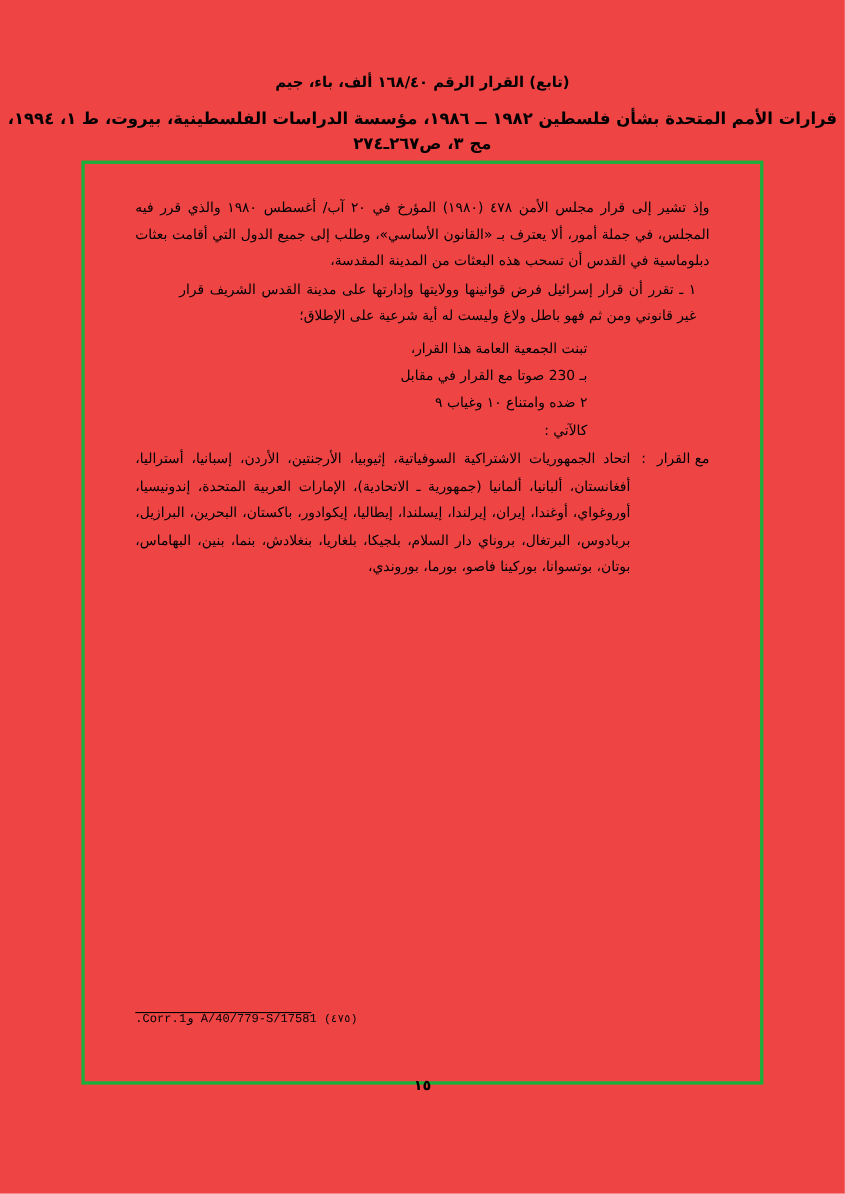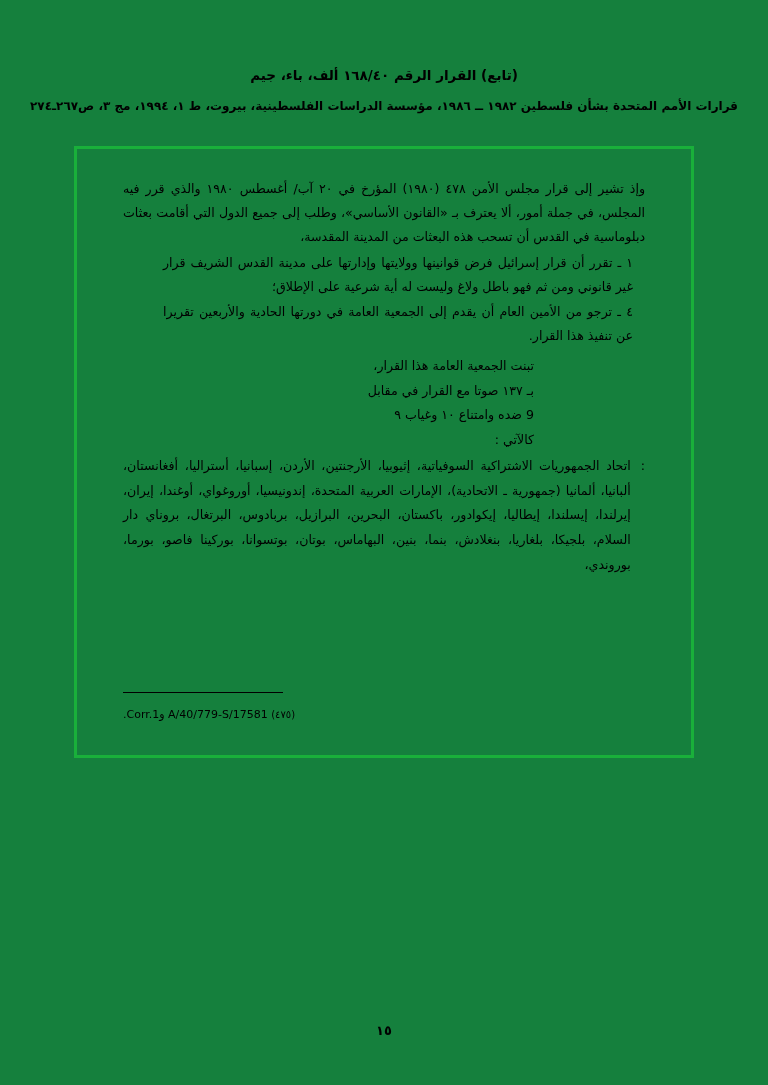--- a/index.html
+++ b/index.html
@@ -11,44 +11,44 @@
     width: 768px;
     height: 1085px;
     font-family: "DejaVu Sans", sans-serif;
     color: #000000;
     position: relative;
     overflow: hidden;
   }
   .page {
     position: absolute;
     inset: 0;
-    background: #15803d;
+    background: #ef4444;
   }
   .header {
     text-align: center;
     margin-top: 66px;
   }
   .doc-title {
     font-size: 13.5px;
     font-weight: bold;
     letter-spacing: 0px;
     line-height: 1.4;
   }
   .doc-subtitle {
-    font-size: 12px;
+    font-size: 15px;
     font-weight: bold;
     margin-top: 12px;
     line-height: 1.5;
   }
   .frame {
     position: absolute;
     left: 74px;
     top: 146px;
     width: 620px;
-    height: 612px;
+    height: 840px;
     border: 3px solid #19b03a;
     box-sizing: border-box;
   }
   .frame-inner {
     position: absolute;
     inset: 0;
     padding: 28px 46px 20px 46px;
     box-sizing: border-box;
   }
   .body-text {
@@ -105,32 +105,33 @@
   .footnote-rule {
     position: absolute;
     left: 46px;
     bottom: 62px;
     width: 160px;
     border-top: 1px solid #000;
   }
   .footnote {
     position: absolute;
     left: 46px;
-    bottom: 34px;
+    bottom: 50px;
     font-size: 11px;
     direction: rtl;
+    font-family: Liberation Mono, monospace;
   }
   .footnote .fn-num {
     font-size: 10px;
   }
   .page-number {
     position: absolute;
     left: 0;
     right: 0;
-    top: 1023px;
+    top: 980px;
     text-align: center;
     font-size: 13px;
     font-weight: bold;
   }
 </style>
 </head>
 <body>
 
 <div class="page">
 
@@ -148,32 +149,30 @@
           <span>وإذ تشير إلى قرار مجلس الأمن ٤٧٨ (١٩٨٠) المؤرخ في ٢٠ آب/ أغسطس ١٩٨٠ والذي قرر فيه المجلس، في جملة أمور، ألا يعترف بـ «القانون الأساسي»، وطلب إلى جميع الدول التي أقامت بعثات دبلوماسية في القدس أن تسحب هذه البعثات من المدينة المقدسة،</span>
         </p>
 
 
         <p class="para indent-block">
           <span>١ ـ تقرر أن قرار إسرائيل فرض قوانينها وولايتها وإدارتها على مدينة القدس الشريف قرار غير قانوني ومن ثم فهو باطل ولاغ وليست له أية شرعية على الإطلاق؛</span>
         </p>
 
 
 
-        <p class="para indent-block">
-          <span>٤ ـ ترجو من الأمين العام أن يقدم إلى الجمعية العامة في دورتها الحادية والأربعين تقريرا عن تنفيذ هذا القرار.</span>
-        </p>
 
         <div class="adopt-block">
           <div>تبنت الجمعية العامة هذا القرار،</div>
-          <div>بـ ١٣٧ صوتا مع القرار في مقابل</div>
-          <div>9 ضده وامتناع ١٠ وغياب ٩</div>
+          <div>بـ 230 صوتا مع القرار في مقابل</div>
+          <div>٢ ضده وامتناع ١٠ وغياب ٩</div>
           <div class="kalati">كالآتي :</div>
         </div>
 
         <div class="with-res">
+          <span class="label">مع القرار</span>
           <span class="colon">:</span>
           <span class="list">اتحاد الجمهوريات الاشتراكية السوفياتية، إثيوبيا، الأرجنتين، الأردن، إسبانيا، أستراليا، أفغانستان، ألبانيا، ألمانيا (جمهورية ـ الاتحادية)، الإمارات العربية المتحدة، إندونيسيا، أوروغواي، أوغندا، إيران، إيرلندا، إيسلندا، إيطاليا، إيكوادور، باكستان، البحرين، البرازيل، بربادوس، البرتغال، بروناي دار السلام، بلجيكا، بلغاريا، بنغلادش، بنما، بنين، البهاماس، بوتان، بوتسوانا، بوركينا فاصو، بورما، بوروندي،</span>
         </div>
 
       </div>
 
       <div class="footnote-rule"></div>
       <div class="footnote">
         <span class="fn-num">(٤٧٥)</span>
         <span>A/40/779-S/17581 وCorr.1.</span>

